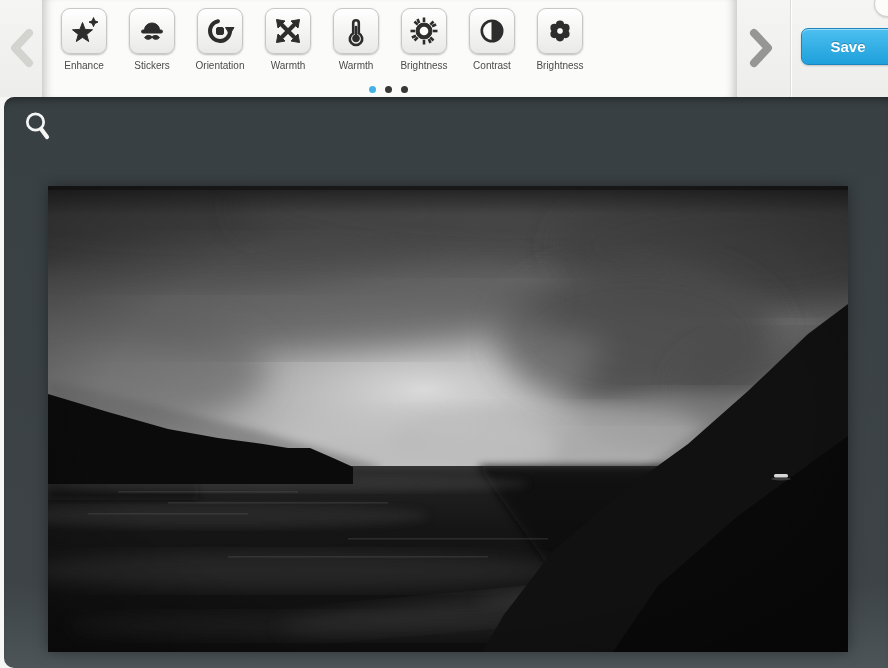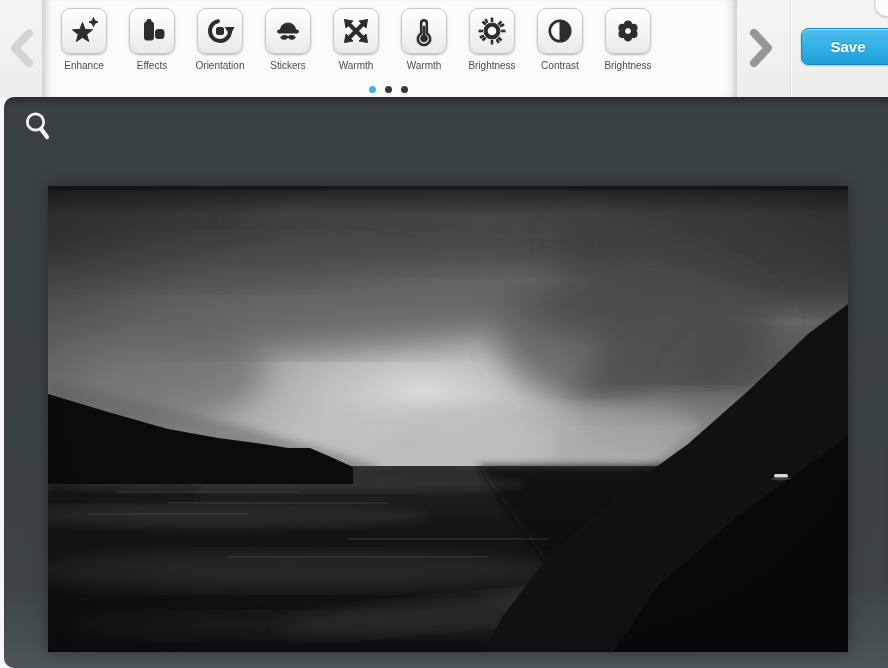--- a/index.html
+++ b/index.html
@@ -74,51 +74,41 @@
         <div class="tool">
           <div class="tool-btn">
             <svg width="32" height="32" viewBox="0 0 32 32">
               <polygon class="icon-dark" points="14.5,7.5 17.1,14.4 24.5,14.8 18.7,19.4 20.7,26.5 14.5,22.4 8.3,26.5 10.3,19.4 4.5,14.8 11.9,14.4"></polygon>
               <path class="icon-dark" d="M25.5,2.6 l1.3,3.2 3.2,1.3 -3.2,1.3 -1.3,3.2 -1.3,-3.2 -3.2,-1.3 3.2,-1.3 Z"></path>
             </svg>
           </div>
           <div class="tool-label">Enhance</div>
         </div>
 
-        <div class="tool">
-          <div class="tool-btn">
-            <svg width="32" height="32" viewBox="0 0 32 32">
-              <rect class="icon-dark" x="11" y="4.5" width="4" height="4" rx="1"></rect>
-              <rect class="icon-dark" x="8.5" y="7" width="9" height="18" rx="2"></rect>
-              <rect class="icon-dark" x="19.5" y="14.5" width="8.5" height="9" rx="2.5"></rect>
-            </svg>
-          </div>
-          <div class="tool-label">Effects</div>
+
+        <div class="tool">
+          <div class="tool-btn">
+            <svg width="32" height="32" viewBox="0 0 32 32">
+              <path class="icon-dark" d="M8.5,14.8 a7.5,6.8 0 0 1 15,0 v0.7 h-15 Z"></path>
+              <rect class="icon-dark" x="5.5" y="15" width="21" height="3" rx="1.5"></rect>
+              <path class="icon-dark" d="M16,21.8 C14,19.8 10,20 8.6,22.6 C10.4,25.2 14.2,24.6 16,22.4 C17.8,24.6 21.6,25.2 23.4,22.6 C22,20 18,19.8 16,21.8 Z"></path>
+            </svg>
+          </div>
+          <div class="tool-label">Stickers</div>
         </div>
 
         <div class="tool">
           <div class="tool-btn">
             <svg width="32" height="32" viewBox="0 0 32 32">
               <path d="M14,6.2 A10,10 0 1 0 26,16" fill="none" stroke="#2d2d2d" stroke-width="4" stroke-linecap="round"></path>
               <polygon class="icon-dark" points="21.5,12.5 30,12.5 25.8,19.5"></polygon>
               <rect class="icon-dark" x="12.5" y="12.5" width="7" height="7" rx="1.5"></rect>
             </svg>
           </div>
           <div class="tool-label">Orientation</div>
-        </div>
-
-        <div class="tool">
-          <div class="tool-btn">
-            <svg width="32" height="32" viewBox="0 0 32 32">
-              <path class="icon-dark" d="M8.5,14.8 a7.5,6.8 0 0 1 15,0 v0.7 h-15 Z"></path>
-              <rect class="icon-dark" x="5.5" y="15" width="21" height="3" rx="1.5"></rect>
-              <path class="icon-dark" d="M16,21.8 C14,19.8 10,20 8.6,22.6 C10.4,25.2 14.2,24.6 16,22.4 C17.8,24.6 21.6,25.2 23.4,22.6 C22,20 18,19.8 16,21.8 Z"></path>
-            </svg>
-          </div>
-          <div class="tool-label">Stickers</div>
         </div>
 
         <div class="tool">
           <div class="tool-btn">
             <svg width="32" height="32" viewBox="0 0 32 32">
               <line x1="9" y1="9" x2="23" y2="23" stroke="#2d2d2d" stroke-width="4"></line>
               <line x1="9" y1="23" x2="23" y2="9" stroke="#2d2d2d" stroke-width="4"></line>
               <polygon class="icon-dark" points="4.5,4.5 13,6 6,13"></polygon>
               <polygon class="icon-dark" points="27.5,4.5 26,13 19,6"></polygon>
               <polygon class="icon-dark" points="4.5,27.5 6,19 13,26"></polygon>

